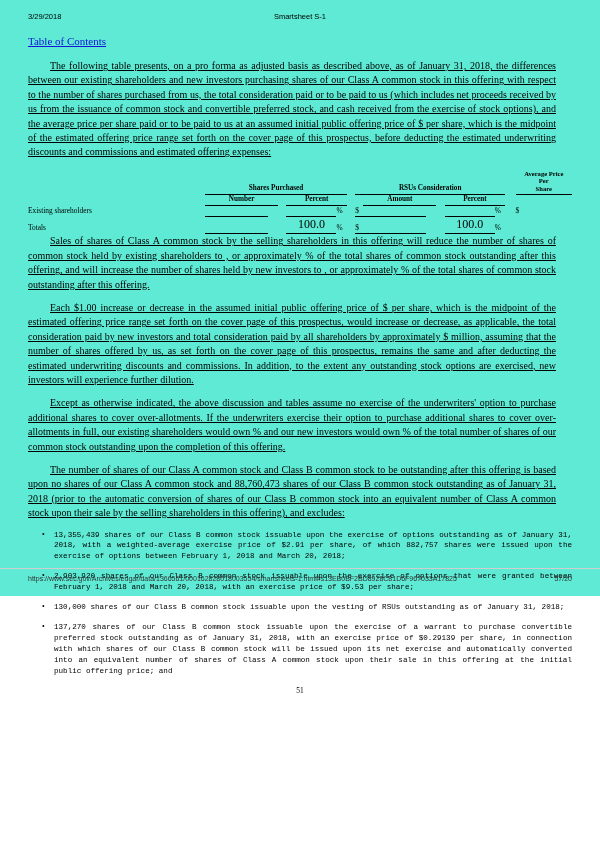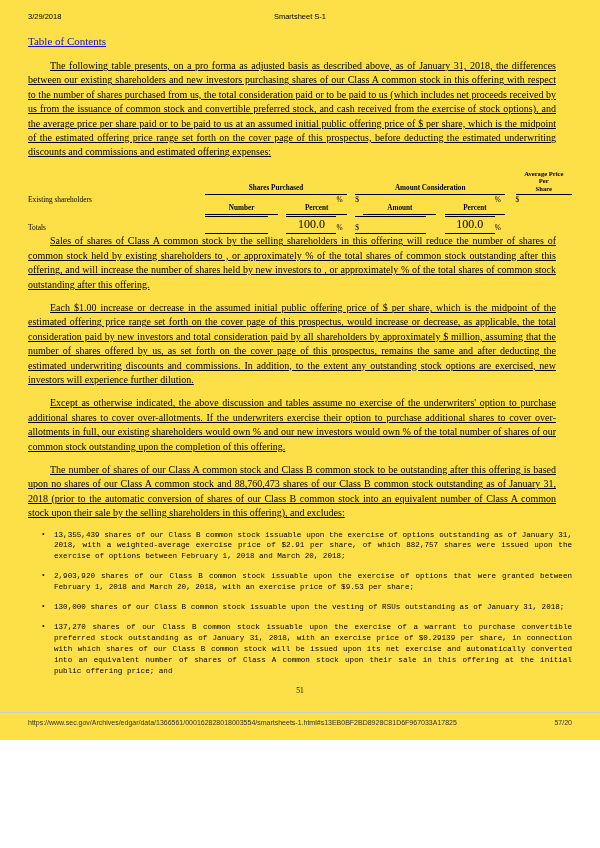--- a/index.html
+++ b/index.html
@@ -12,22 +12,22 @@
     background: #ffffff;
     font-family: "Liberation Serif", serif;
     color: #000000;
     overflow: hidden;
     position: relative;
   }
   .page {
     position: absolute;
     left: 0; top: 0;
     width: 600px;
-    height: 740px;
-    background: #fde047;
+    height: 596px;
+    background: #5eead4;
   }
   .content {
     position: absolute;
     left: 28px;
     top: 12px;
     width: 544px;
   }
   .header-row {
     display: flex;
     align-items: baseline;
@@ -219,50 +219,30 @@
       <tbody>
           <tr>
         <td></td>
         <td></td>
         <td class="grphead" colspan="5">
           <span>Shares Purchased</span>
           <div class="rule"></div>
         </td>
         <td></td>
         <td class="grphead" colspan="6">
-          <span>Amount Consideration</span>
+          <span>RSUs Consideration</span>
           <div class="rule"></div>
         </td>
         <td></td>
         <td class="grphead" colspan="3">
           <div style="font-size:6.6px;line-height:1.15;">Average Price<br>Per<br>Share</div>
           <div class="rule"></div>
         </td>
       </tr>
       <tr>
-        <td class="rowlabel">Existing shareholders</td>
-        <td></td>
-        <td class="num"></td>
-        <td></td>
-        <td></td>
-        <td class="num"></td>
-        <td class="pct">%</td>
-        <td></td>
-        <td class="sym">$</td>
-        <td class="num"></td>
-        <td></td>
-        <td></td>
-        <td class="num"></td>
-        <td class="pct">%</td>
-        <td></td>
-        <td class="sym">$</td>
-        <td class="num"></td>
-      </tr>
-
-      <tr>
         <td></td>
         <td></td>
         <td class="colhead" colspan="2">
           <span>Number</span>
           <div class="rule"></div>
         </td>
         <td></td>
         <td class="colhead" colspan="2">
           <span>Percent</span>
           <div class="rule"></div>
@@ -274,20 +254,40 @@
           <div class="rule"></div>
         </td>
         <td></td>
         <td class="colhead" colspan="2">
           <span>Percent</span>
           <div class="rule"></div>
         </td>
         <td></td>
         <td></td>
         <td></td>
+      </tr>
+
+      <tr>
+        <td class="rowlabel">Existing shareholders</td>
+        <td></td>
+        <td class="num"></td>
+        <td></td>
+        <td></td>
+        <td class="num"></td>
+        <td class="pct">%</td>
+        <td></td>
+        <td class="sym">$</td>
+        <td class="num"></td>
+        <td></td>
+        <td></td>
+        <td class="num"></td>
+        <td class="pct">%</td>
+        <td></td>
+        <td class="sym">$</td>
+        <td class="num"></td>
       </tr>
 
 
       <tr>
         <td></td>
         <td></td>
         <td class="underline-cell">&nbsp;</td>
         <td></td>
         <td></td>
         <td class="underline-cell">&nbsp;</td>

